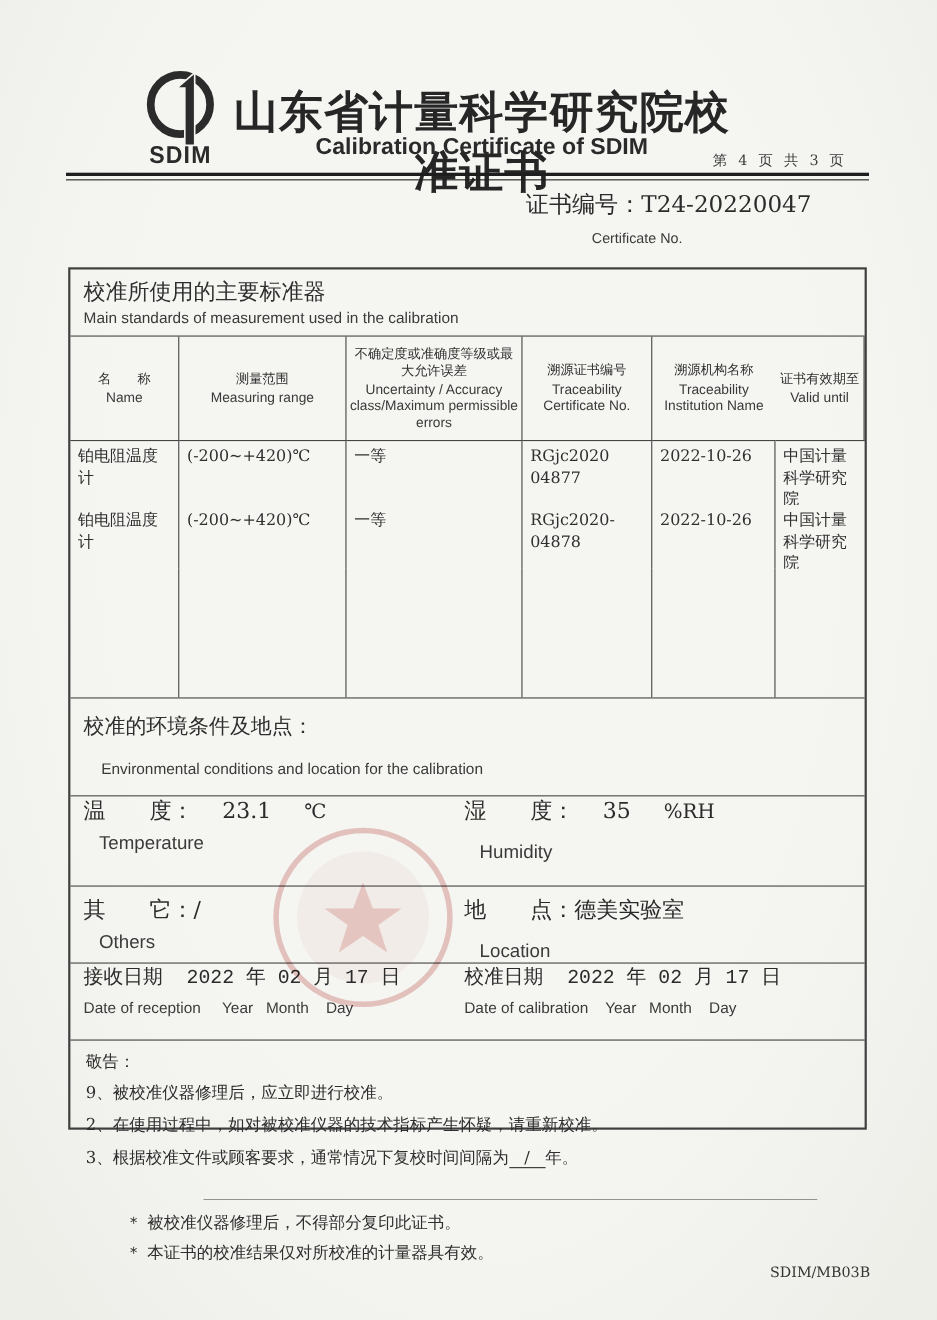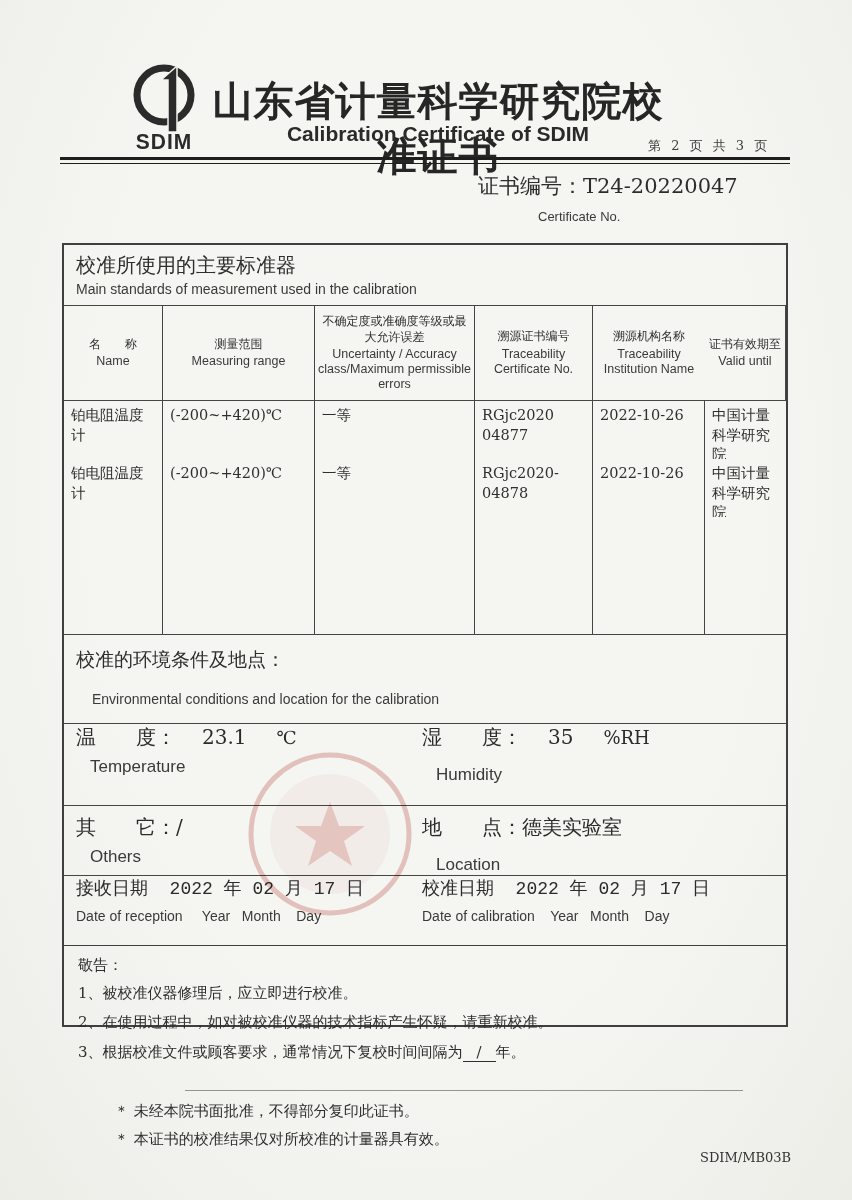--- a/index.html
+++ b/index.html
@@ -101,21 +101,21 @@
 
   <div class="logo">
     <svg class="logo-mark" width="78" height="74" viewBox="0 0 78 74">
       <circle cx="39" cy="33" r="27" fill="none" stroke="#2b2b2b" stroke-width="7"></circle>
       <path d="M52 4 L36 18 L43 18 L43 70 L52 70 Z" fill="#2b2b2b" stroke="#f3f3f0" stroke-width="1.5"></path>
     </svg>
     <span class="logo-text">SDIM</span>
   </div>
   <div class="title-zh">山东省计量科学研究院校准证书</div>
   <div class="title-en">Calibration Certificate of SDIM</div>
-  <div class="page-info">第 2 页 共 3 页</div>
+  <div class="page-info">第 4 页 共 3 页</div>
   <div class="head-rule"></div>
 
   <div class="cert-line">
     <span class="serif">证书编号：</span><span class="serif">T24-20220047</span>
   </div>
   <div class="cert-en">Certificate No.</div>
 
   <div class="main-box">
 
     <div class="sec1-zh">校准所使用的主要标准器</div>
@@ -209,34 +209,34 @@
         <div class="date-en"><span>Date of reception</span>     <span>Year   Month    Day</span></div>
       </div>
       <div class="half-r">
         <div class="dateline"><span>校准日期</span>  <span>2022 年 02 月 17 日</span></div>
         <div class="date-en"><span>Date of calibration</span>    <span>Year   Month    Day</span></div>
       </div>
     </div>
 
     <div class="row row-notice">
       <div class="notice-title">敬告：</div>
-      <div class="notice-item">1、被校准仪器修理后，应立即进行校准。</div>
+      <div class="notice-item">9、被校准仪器修理后，应立即进行校准。</div>
       <div class="notice-item">2、在使用过程中，如对被校准仪器的技术指标产生怀疑，请重新校准。</div>
       <div class="notice-item">
         <span>3、根据校准文件或顾客要求，通常情况下复校时间间隔为</span><span class="fill-blank">/</span><span>年。</span>
       </div>
     </div>
   </div>
 
   <svg class="stamp" width="168" height="168" viewBox="0 0 168 168">
     <circle cx="84" cy="84" r="79" fill="none" stroke="#c4584e" stroke-width="5" opacity="0.33"></circle>
     <path d="M84 52 L93 76 L119 76 L98 91 L106 116 L84 101 L62 116 L70 91 L49 76 L75 76 Z" fill="#c4584e" opacity="0.26"></path>
     <circle cx="84" cy="84" r="60" fill="#c4584e" opacity="0.05"></circle>
   </svg>
 
   <div class="artifact-line"></div>
   <div class="footnotes">
-    <div>＊ 未经本院书面批准，不得部分复印此证书。</div>
+    <div>＊ 被校准仪器修理后，不得部分复印此证书。</div>
     <div>＊ 本证书的校准结果仅对所校准的计量器具有效。</div>
   </div>
   <div class="form-code">SDIM/MB03B</div>
 
 </div>
 
 </body></html>

